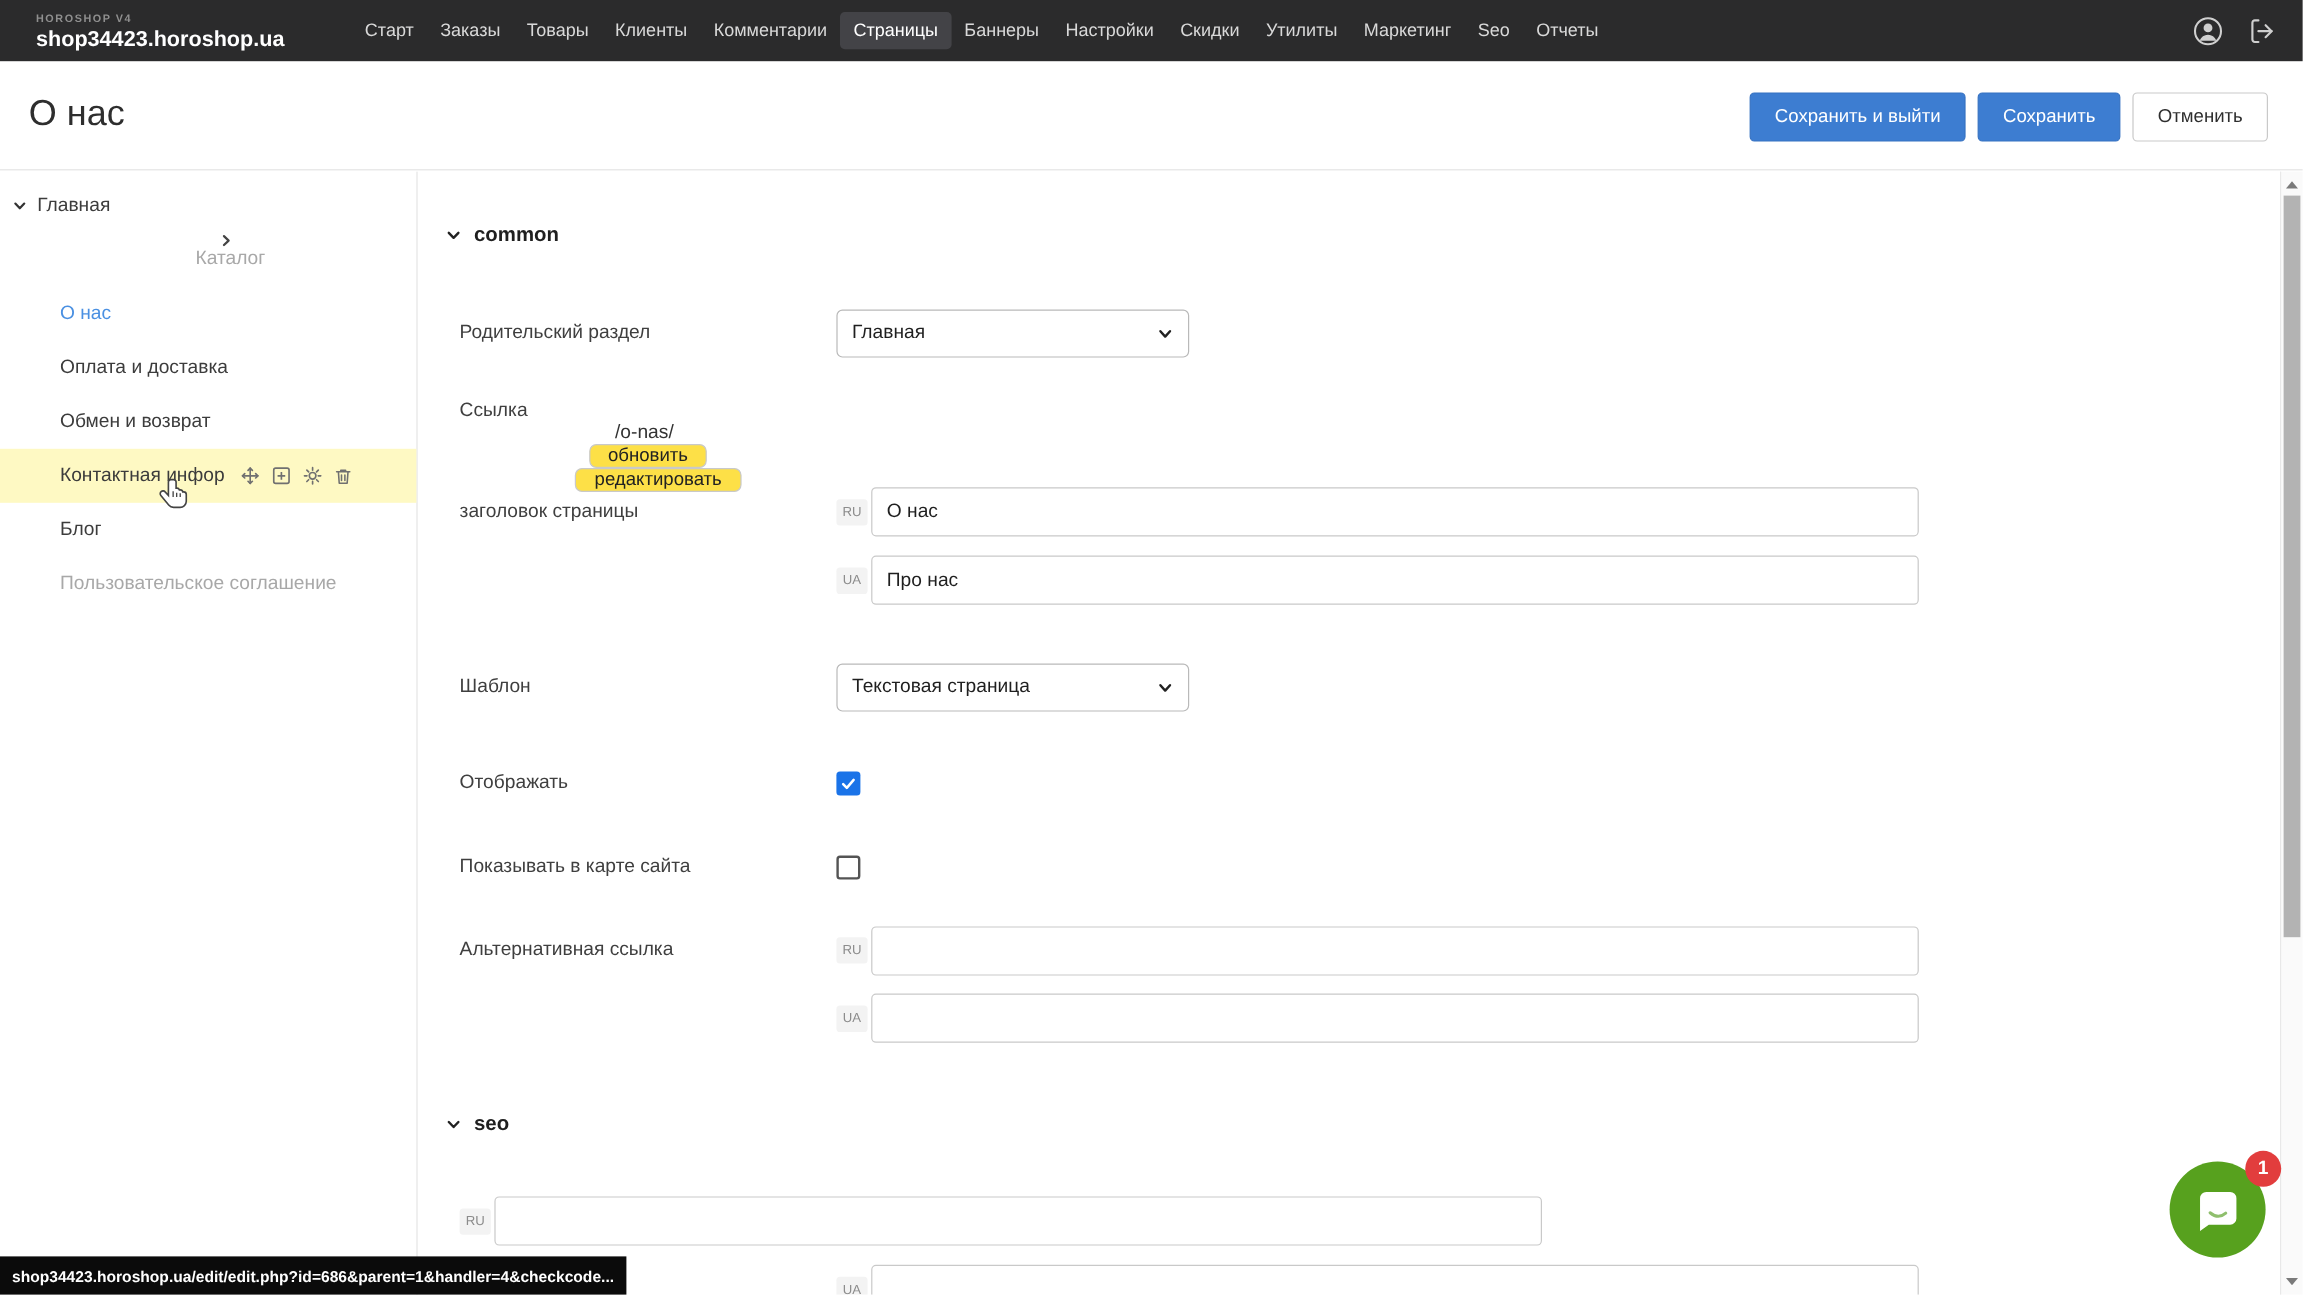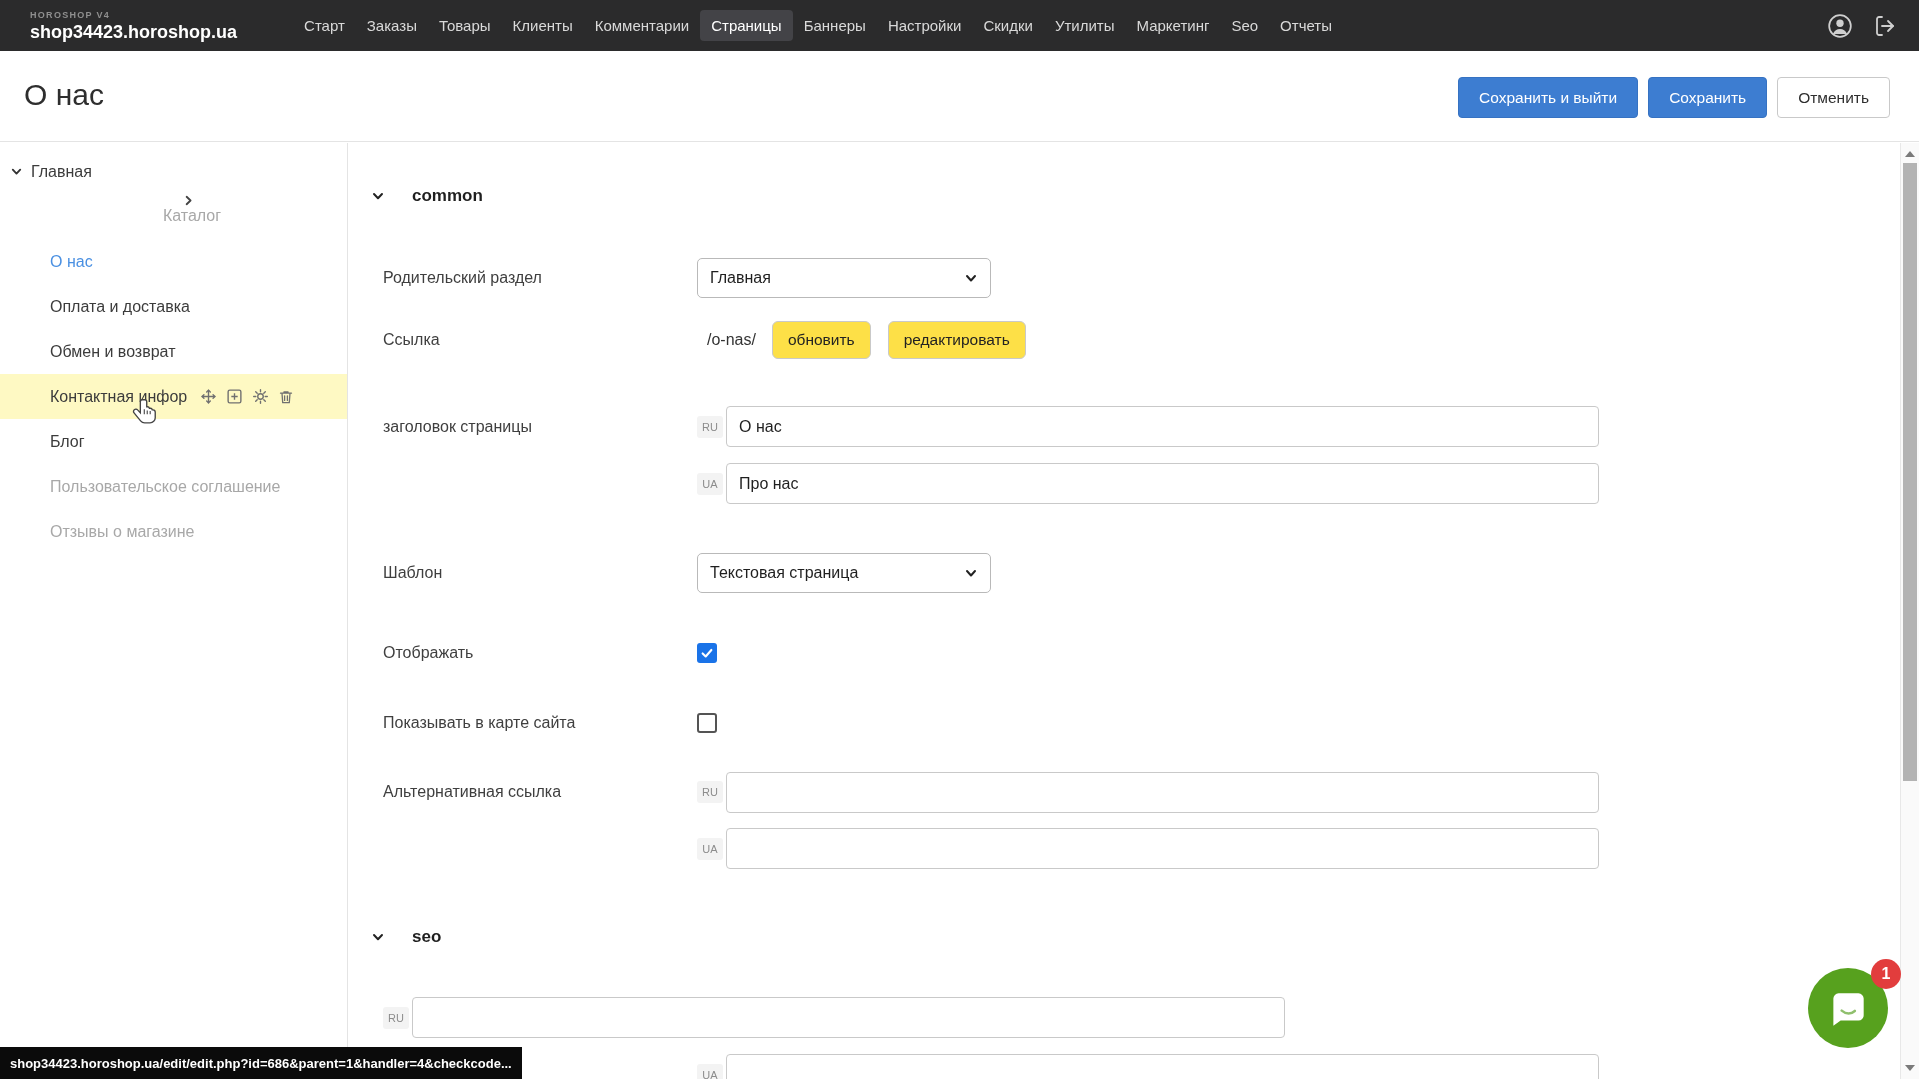--- a/index.html
+++ b/index.html
@@ -36,21 +36,21 @@
   .ind1 { padding-left:50px; }
   .ind1.withchev { padding-left:37px;flex-direction:column; }
   .tree-actions { display:flex; gap:9px; margin-left:13px; align-items:center; }
   .tree-actions span { display:flex; align-items:center; }
 
   
   .hand-cursor { position:absolute; left:131px; top:397px; z-index:40; pointer-events:none; }
 
   
   .main { position:absolute; top:143px; left:349px; width:1551px; height:936px; background:#fff; overflow:hidden; z-index:4; }
-  .sec-header { position:absolute; left:22px; display:flex; gap:27px; align-items:center; font-weight:bold; font-size:17px; color:#1f1f1f; cursor:pointer; }
+  .sec-header { position:absolute; left:22px; display:flex; gap:10px; align-items:center; font-weight:bold; font-size:17px; color:#1f1f1f; cursor:pointer; }
   .frow { position:absolute; left:34px; display:flex; align-items:center; }
   .flabel { width:314px; font-size:16px; color:#3f3f3f; flex:none; }
   .fspacer { width:314px; flex:none; }
   .sel { width:294px; height:40px; border:1px solid #b9b9b9; border-radius:5px; background:#fff; display:flex; align-items:center; justify-content:space-between; padding:0 12px; font-size:16px; color:#1f1f1f; cursor:pointer; }
   .inp { width:873px; height:41px; border:1px solid #c9c9c9; border-radius:4px; padding:0 12px; font-size:16px; color:#1f1f1f; font-family:inherit; background:#fff; }
   .lang-badge { width:26px; height:22px; background:#f3f3f3; color:#8c8c8c; font-size:11px; display:flex; align-items:center; justify-content:center; border-radius:3px; margin-right:3px; flex:none; }
   .link-val { font-size:16px; color:#333; padding-left:10px; margin-right:16px; }
   .mini-btn { height:38px; border:1px solid #c9c9c9; border-radius:6px; background:#fde047; font-size:15.5px; color:#222; padding:0 15px; cursor:pointer; font-family:inherit; }
   .mini-btn + .mini-btn { margin-left:17px; }
   .cb { width:20px; height:20px; border-radius:3px; cursor:pointer; display:flex; align-items:center; justify-content:center; }
@@ -178,23 +178,20 @@
           </svg>
         </span>
       </span>
     </div>
     <div class="tree-item ind1">
       <span>Блог</span>
     </div>
     <div class="tree-item ind1 muted">
       <span>Пользовательское соглашение</span>
     </div>
-    <div class="tree-item ind1 muted">
-      <span>Отзывы о магазине</span>
-    </div>
   </div>
 
 <div class="hand-cursor">
   <svg width="30" height="32" viewBox="0 0 24 26">
     <path d="M9 2.2c-.9 0-1.6.7-1.6 1.6v9.1l-2.2-2.4c-.7-.8-1.9-.9-2.7-.2-.8.7-.9 1.8-.2 2.6l5.3 6.5c.8 1 2 1.6 3.3 1.6h4.4c2.3 0 4.2-1.9 4.2-4.2v-4.5c0-1-.8-1.8-1.8-1.8h-.6c-.1-.8-.8-1.4-1.6-1.4h-.7c-.2-.7-.8-1.2-1.6-1.2h-.6V3.8c0-.9-.7-1.6-1.6-1.6z" fill="#fff" stroke="#444" stroke-width="1.1"></path>
     <path d="M10.6 14v-4M13 14v-3M15.4 14v-2.6" stroke="#444" stroke-width=".9" fill="none"></path>
   </svg>
 </div>
 
 <div class="main">
@@ -209,21 +206,21 @@
   <div class="frow" style="top:115px; height:40px;">
     <div class="flabel">Родительский раздел</div>
     <div class="sel">
       <span>Главная</span>
       <svg width="14" height="14" viewBox="0 0 14 14">
           <polyline points="3,5 7,9.5 11,5" fill="none" stroke="#222" stroke-width="2" stroke-linecap="round" stroke-linejoin="round"></polyline>
         </svg>
     </div>
   </div>
 
-  <div class="frow" style="top:178px; height:38px;">
+  <div class="frow" style="top:191px; height:38px;flex-direction:column;">
     <div class="flabel">Ссылка</div>
     <span class="link-val">/o-nas/</span>
     <button class="mini-btn">обновить</button>
     <button class="mini-btn">редактировать</button>
   </div>
 
   <div class="frow" style="top:263px; height:41px;">
     <div class="flabel">заголовок страницы</div>
     <span class="lang-badge">RU</span>
     <input class="inp" value="О нас" style="">

